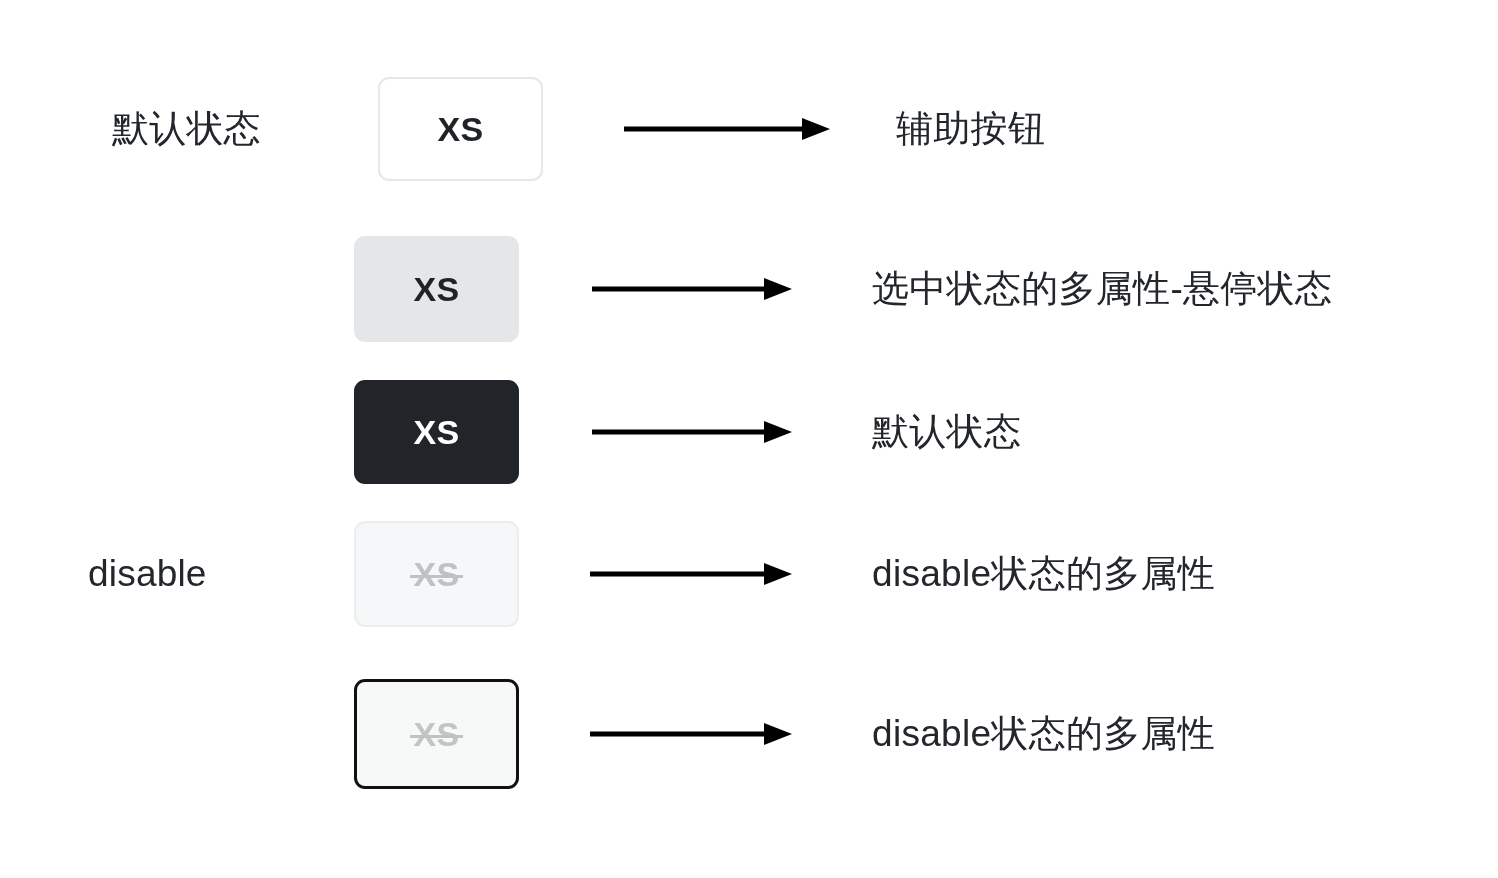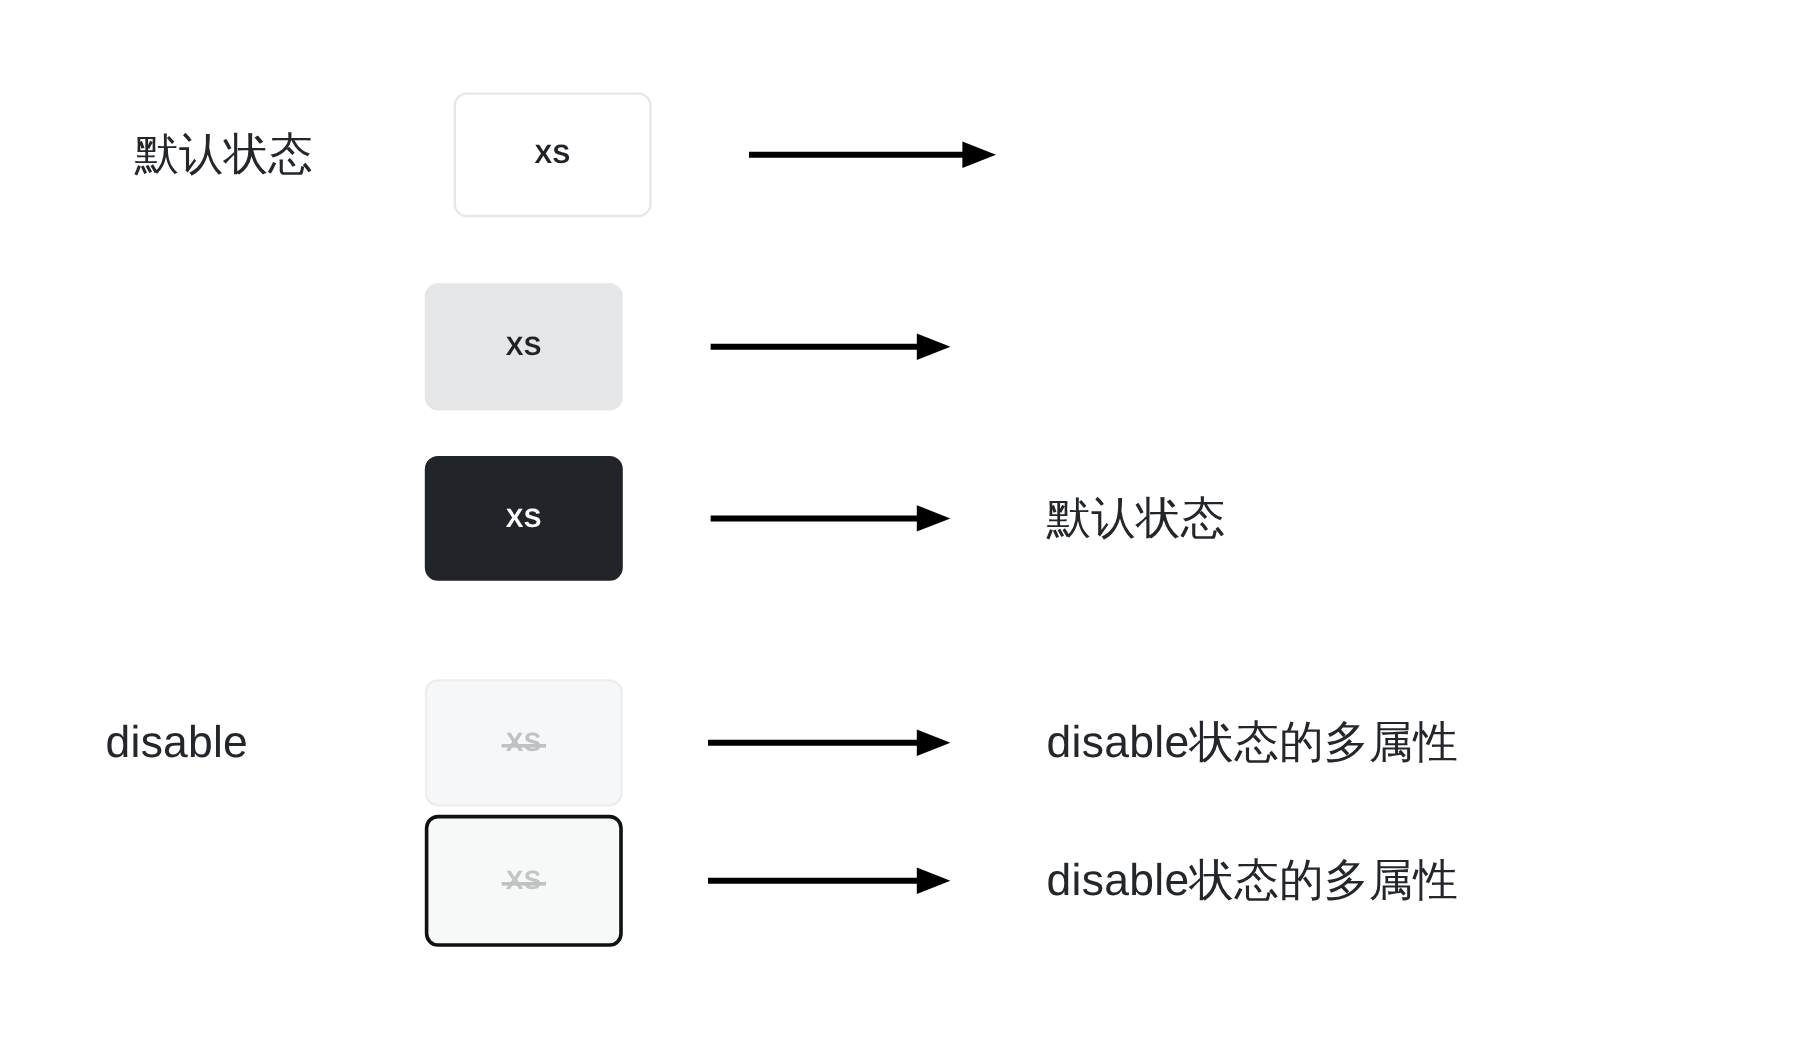--- a/index.html
+++ b/index.html
@@ -28,21 +28,21 @@
     left: 0;
     width: 1498px;
     display: flex;
     align-items: center;
   }
 
   
   .row-0 { top: 77px;  height: 104px; margin-left: 24px; }
   .row-1 { top: 236px; height: 106px; }
   .row-2 { top: 380px; height: 104px; }
-  .row-3 { top: 567px; height: 104px; }
+  .row-3 { top: 522px; height: 104px; }
   .row-4 { top: 679px; height: 110px; }
 
   
   .state-label {
     position: absolute;
     left: 88px;
     top: 0;
     height: 100%;
     display: flex;
     align-items: center;
@@ -63,21 +63,21 @@
     align-items: center;
   }
   .chip {
     box-sizing: border-box;
     width: 165px;
     height: 104px;
     border-radius: 11px;
     display: flex;
     align-items: center;
     justify-content: center;
-    font-size: 22px;
+    font-size: 34px;
     font-weight: 700;
     letter-spacing: 0.3px;
     user-select: none;
   }
   .chip-default {
     background: #ffffff;
     border: 2px solid #e6e7e9;
     color: #1f2327;
   }
   .chip-hover {
@@ -158,37 +158,39 @@
       </div>
     </div>
 
     <div class="arrow" style="left:600px;">
       <svg width="206" height="28" viewBox="0 0 206 28" aria-hidden="true">
         <line x1="0" y1="14" x2="182" y2="14" stroke="#000000" stroke-width="5"></line>
         <polygon points="178,3 206,14 178,25" fill="#000000"></polygon>
       </svg>
     </div>
 
+    <div class="note">辅助按钮</div>
   </div>
 
   <div class="row row-1">
 
     <div class="chip-wrap">
       <div class="chip chip-hover" style="height:106px;">
         <span class="chip-text">XS</span>
       </div>
     </div>
 
     <div class="arrow" style="left:592px;">
       <svg width="200" height="28" viewBox="0 0 200 28" aria-hidden="true">
         <line x1="0" y1="14" x2="176" y2="14" stroke="#000000" stroke-width="5"></line>
         <polygon points="172,3 200,14 172,25" fill="#000000"></polygon>
       </svg>
     </div>
 
+    <div class="note">选中状态的多属性-悬停状态</div>
   </div>
 
   <div class="row row-2">
 
     <div class="chip-wrap">
       <div class="chip chip-selected">
         <span class="chip-text">XS</span>
       </div>
     </div>
 

